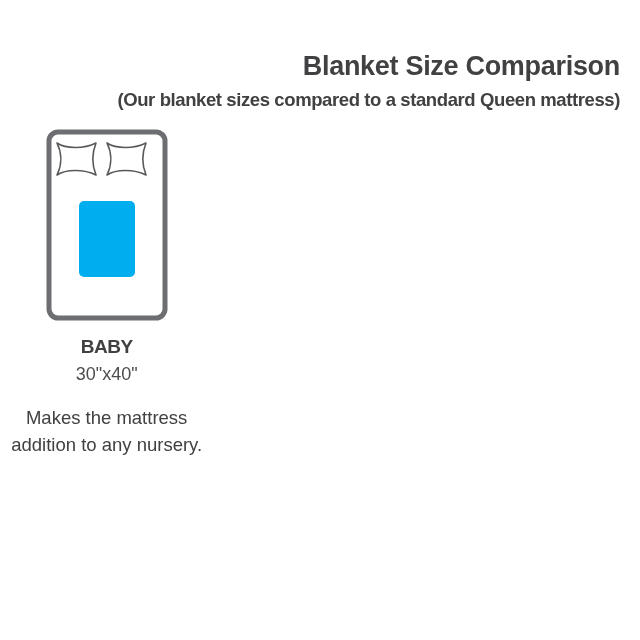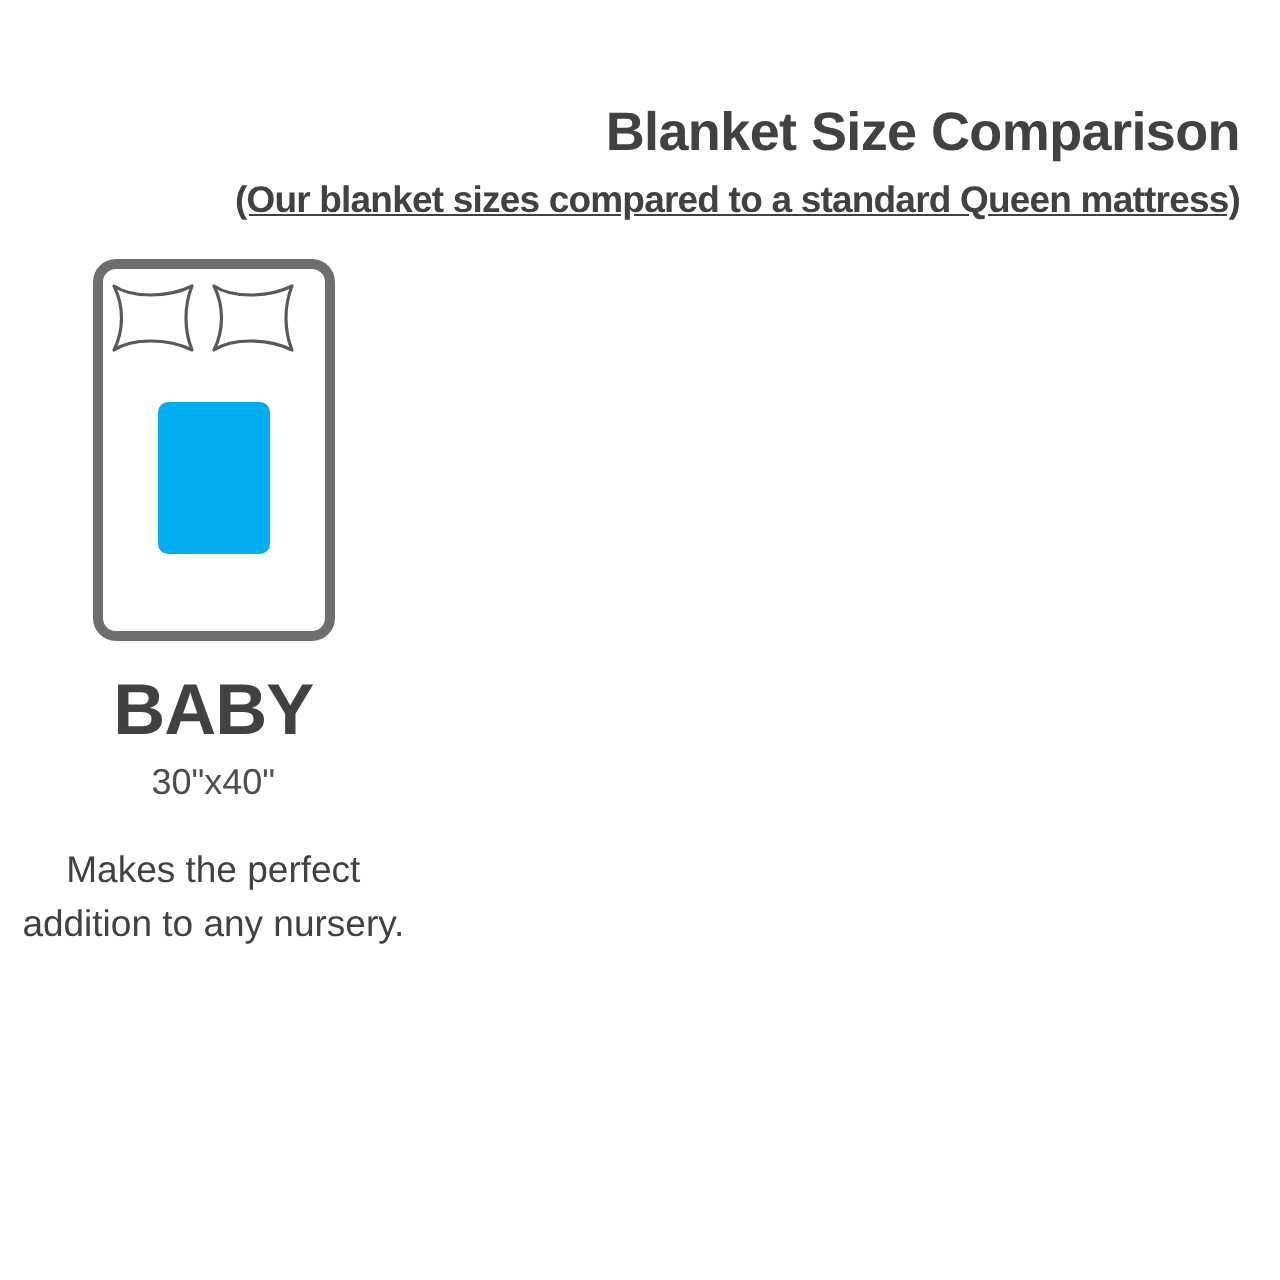--- a/index.html
+++ b/index.html
@@ -30,21 +30,20 @@
     line-height: 1.1;
     margin: 0;
   }
   .subtitle {
     font-size: 18.5px;
     font-weight: bold;
     letter-spacing: -0.4px;
     color: #414042;
     line-height: 1.25;
     margin: 6px 0 0 0;
-    text-decoration: underline;
   }
 
   
   .columns {
     display: flex;
     width: 640px;
     margin-top: 18px;
   }
   .column {
     width: 213.33px;
@@ -58,21 +57,21 @@
     width: 130px;
     height: 196px;
     display: flex;
     align-items: flex-start;
     justify-content: center;
   }
   .bed-svg { display: block; }
 
   
   .size-name {
-    font-size: 36px;
+    font-size: 19px;
     font-weight: bold;
     letter-spacing: -0.5px;
     color: #414042;
     margin-top: 12px;
     line-height: 1;
     white-space: nowrap;
   }
   .size-dims {
     font-size: 18px;
     font-weight: normal;
@@ -111,18 +110,18 @@
                  C38,40 20,40 11,46 C16,36 16,24 11,14 Z" fill="#ffffff" stroke="#58595B" stroke-width="1.6" stroke-linejoin="round"></path>
 
         <path d="M61,14 C70,20 88,20 100,14 C96,24 96,36 100,46
                  C88,40 70,40 61,46 C66,36 66,24 61,14 Z" fill="#ffffff" stroke="#58595B" stroke-width="1.6" stroke-linejoin="round"></path>
 
         <rect x="33" y="72" width="56" height="76" rx="5" ry="5" fill="#00AEEF"></rect>
       </svg>
     </div>
     <div class="size-name">BABY</div>
     <div class="size-dims">30"x40"</div>
-    <div class="size-desc">Makes the perfect addition to any nursery.</div>
+    <div class="size-desc">Makes the mattress addition to any nursery.</div>
   </div>
 
 
 
 </div>
 
 </body></html>

